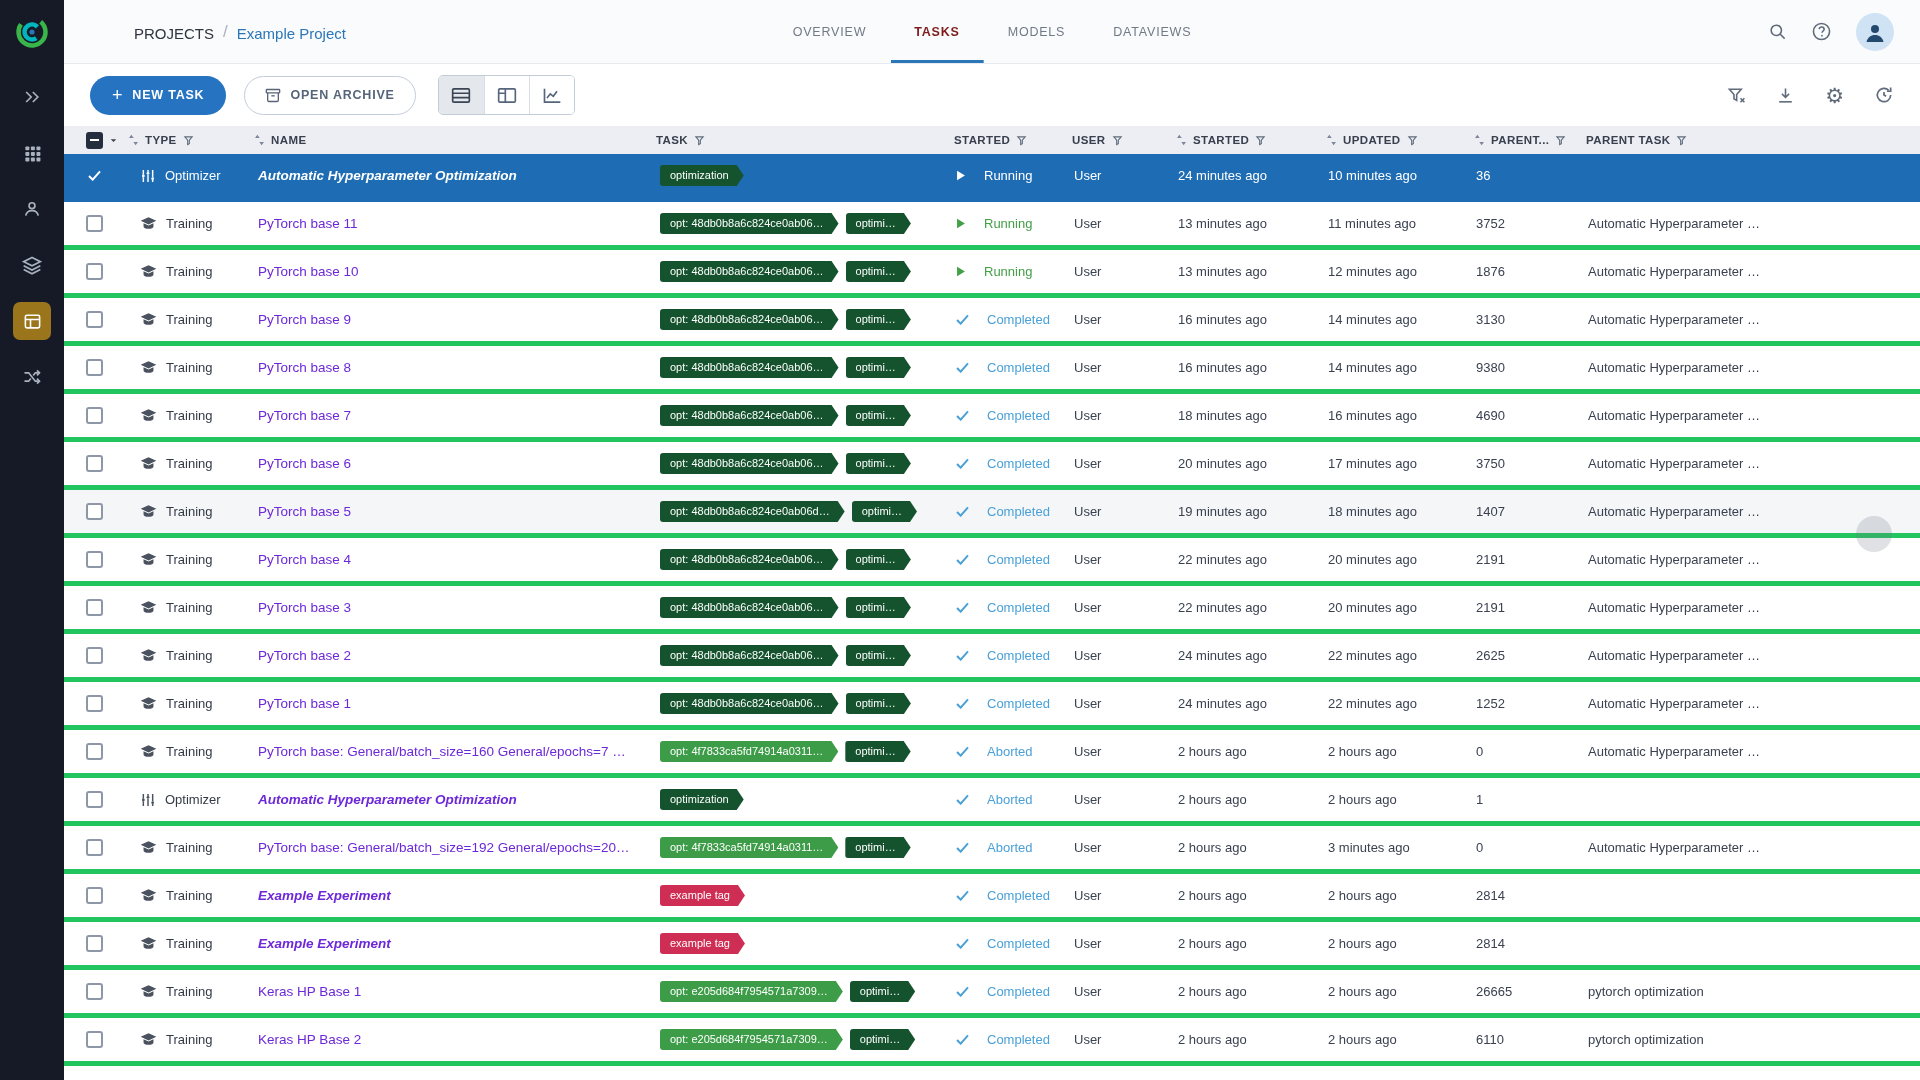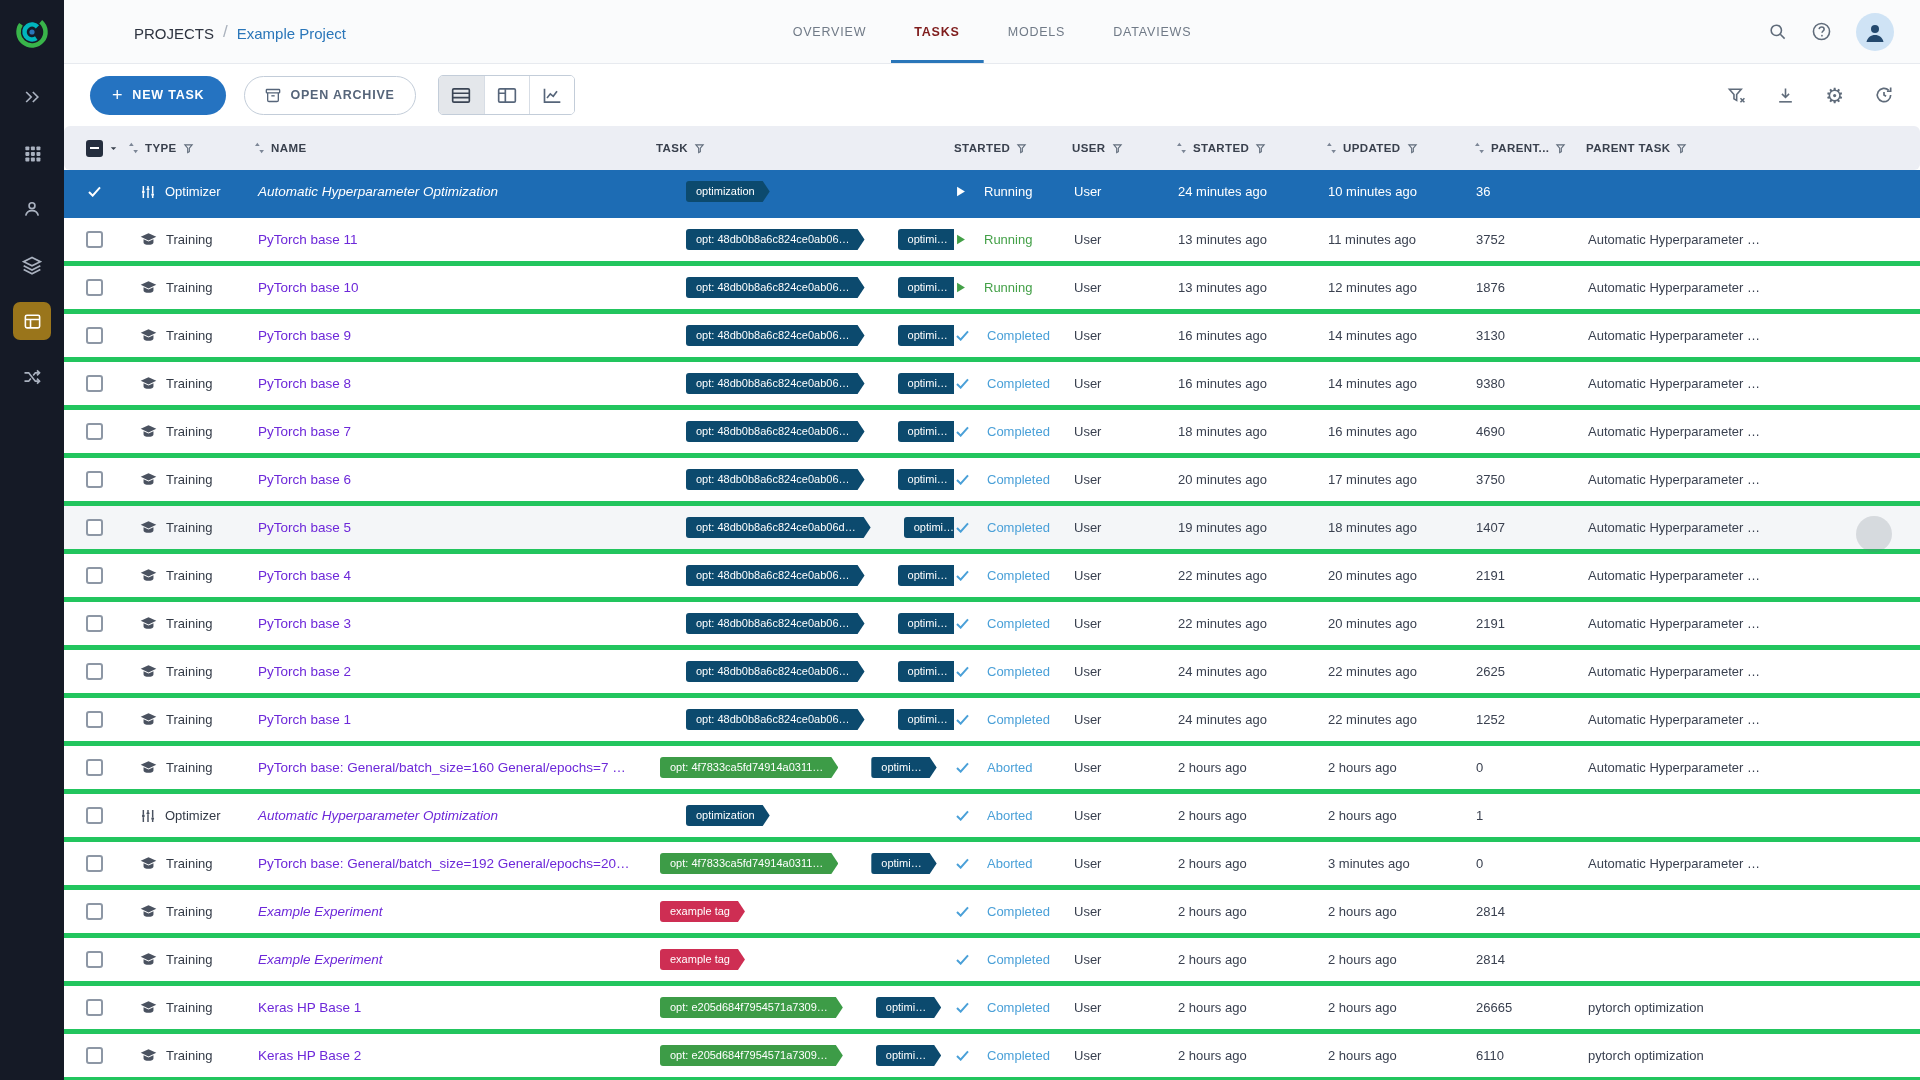--- a/index.html
+++ b/index.html
@@ -39,47 +39,47 @@
   .vt-btn { width:45px; height:38px; display:flex; align-items:center; justify-content:center; color:#56657a; background:#fff; cursor:pointer; }
   .vt-btn + .vt-btn { border-left:1px solid #d7dde5; }
   .vt-btn.active { background:#e4e7eb; color:#3a4454; }
   .toolbar-right { margin-left:auto; display:flex; align-items:center; gap:30px; color:#5f6b7a; }
   .tb-icon { display:inline-flex; cursor:pointer; }
   .gear-glyph { font-size:21px; line-height:1; }
 
   
   .table-wrap { flex:1; min-height:0; overflow:hidden; position:relative; }
   .grid-row { display:grid; grid-template-columns:64px 126px 402px 298px 118px 104px 150px 148px 112px minmax(0,1fr); align-items:center; }
-  .thead { background:#eceef4; height:44px; font-size:11.5px; font-weight:bold; color:#39404d; letter-spacing:.4px;border-radius:6px; }
+  .thead { background:#eceef4; height:28px; font-size:11.5px; font-weight:bold; color:#39404d; letter-spacing:.4px; }
   .hcell { display:flex; align-items:center; gap:6px; padding-right:8px; overflow:hidden; white-space:nowrap; cursor:pointer; }
   .sic { color:#7c8696; display:inline-flex; flex-shrink:0; }
   .fic { color:#5f6b7a; display:inline-flex; flex-shrink:0; }
   .cb-cell { display:flex; align-items:center; padding-left:22px; gap:5px; }
   .cb { width:17px; height:17px; border:2px solid #8d97a5; border-radius:3px; background:#fff; display:inline-flex; align-items:center; justify-content:center; flex-shrink:0; cursor:pointer; }
   .cb-ind { background:#252e3e; border-color:#252e3e; position:relative; }
   .cb-ind::after { content:''; width:9px; height:2px; background:#fff; }
   .cb-checked { background:transparent; border-color:transparent; color:#fff; }
   .caret { color:#39404d; display:inline-flex; cursor:pointer; }
 
   .trow { height:48px; border-bottom:5px solid #22c55e; background:#fff; font-size:13px; color:#3a4150; cursor:pointer; }
   .trow.hover { background:#f4f6f8; }
   .trow.selected { background:#1d6cb4; color:#fff; border-bottom-color:#1d6cb4; }
   .cell { padding-right:10px; overflow:hidden; white-space:nowrap; text-overflow:ellipsis; }
   .type-cell { display:flex; align-items:center; gap:9px; padding-left:12px; color:#333a46; }
   .ticon { color:#4a5260; display:inline-flex; flex-shrink:0; }
   .trow.selected .type-cell, .trow.selected .ticon { color:#fff; }
   .name-cell { padding-left:4px; }
   .nm { font-size:13.5px; color:#6d28d9; }
-  .nm.it { font-style:italic; }
+  .nm.it { font-style:italic;font-weight:bold; }
   .trow.selected .nm { color:#fff; }
   .tags-cell { display:flex; align-items:center; gap:7px; padding-left:4px; overflow:hidden; }
   .tag { color:#fff; font-size:11px; line-height:1; padding:5px 15px 5px 10px; border-radius:3px;
          clip-path:polygon(0 0, calc(100% - 7px) 0, 100% 50%, calc(100% - 7px) 100%, 0 100%);
          white-space:nowrap; overflow:hidden; text-overflow:ellipsis; max-width:198px; flex:0 0 auto; }
-  .tag-dark { background:#0c4a6e;margin-left:26px; }
+  .tag-dark { background:#14532d; }
   .tag-green { background:#3d9c47; }
   .tag-red { background:#ce2e53; }
   .status-cell { display:flex; align-items:center; gap:18px; padding-left:2px; }
   .stic { display:inline-flex; flex-shrink:0; }
   .st-running { color:#43a047; }
   .st-completed, .st-aborted { color:#4aa0d8; }
   .trow.selected .status-cell { color:#fff; }
   .user-cell, .started-cell, .updated-cell, .iteration-cell, .parent-cell { padding-left:2px; color:#3a4150; }
   .trow.selected .user-cell, .trow.selected .started-cell, .trow.selected .updated-cell,
   .trow.selected .iteration-cell, .trow.selected .parent-cell { color:#fff; }

